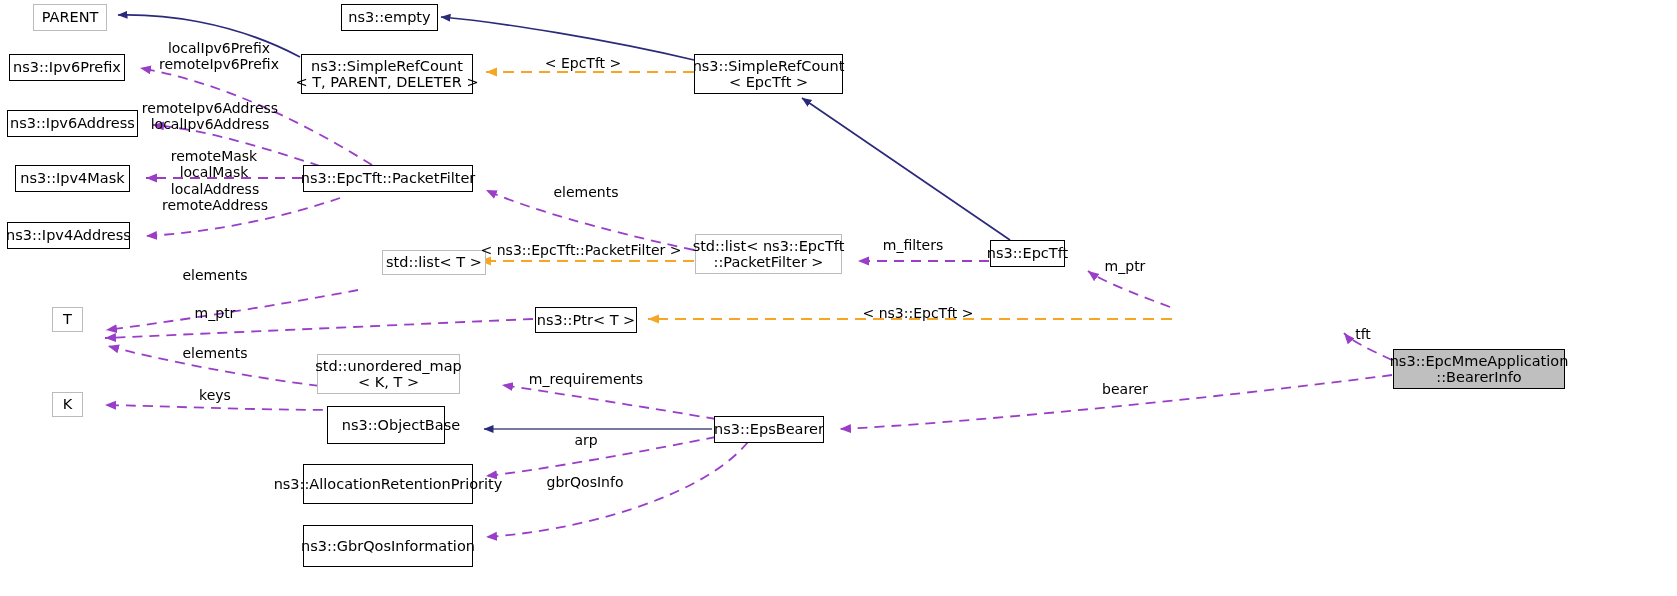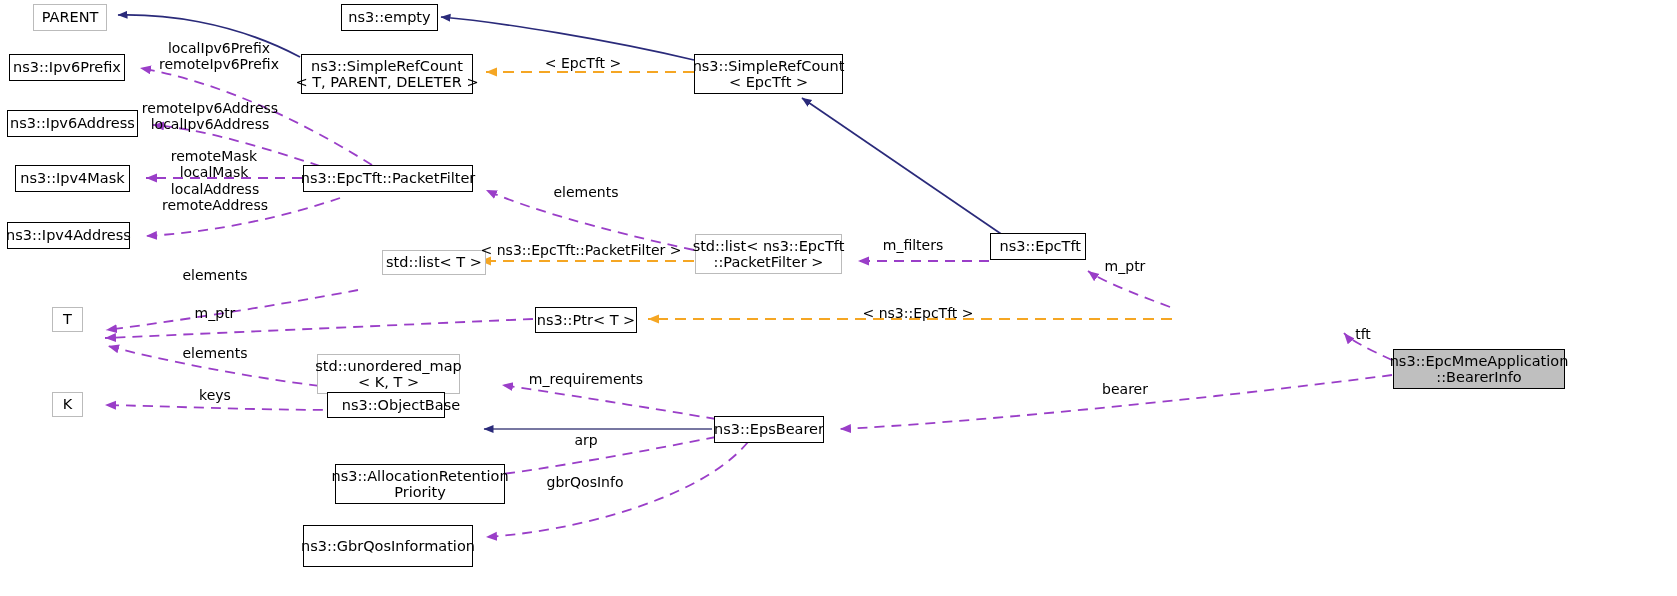--- a/index.html
+++ b/index.html
@@ -168,21 +168,21 @@
 
   <div class="node tmpl" style="left:334px; top:250px; width:104px; height:25px;margin-left:48px;">
     <span>std::list&lt; T &gt;</span>
   </div>
 
   <div class="node tmpl" style="left:695px; top:234px; width:147px; height:40px; flex-direction:column;">
     <span>std::list&lt; ns3::EpcTft</span>
     <span>::PacketFilter &gt;</span>
   </div>
 
-  <div class="node solid" style="left:990px; top:233px; width:96px; height:27px;justify-content:flex-end;">
+  <div class="node solid" style="left:990px; top:240px; width:75px; height:27px;">
     <span>ns3::EpcTft</span>
   </div>
 
   <div class="node tmpl" style="left:52px; top:307px; width:31px; height:25px;">
     <span>T</span>
   </div>
 
   <div class="node solid" style="left:535px; top:307px; width:102px; height:26px;">
     <span>ns3::Ptr&lt; T &gt;</span>
   </div>
@@ -195,29 +195,29 @@
 
   <div class="node focus" style="left:1393px; top:349px; width:172px; height:40px; flex-direction:column;">
     <span>ns3::EpcMmeApplication</span>
     <span>::BearerInfo</span>
   </div>
 
   <div class="node tmpl" style="left:52px; top:392px; width:31px; height:25px;">
     <span>K</span>
   </div>
 
-  <div class="node solid" style="left:327px; top:392px; width:118px; height:26px;padding-left:34px;">
+  <div class="node solid" style="left:327px; top:406px; width:118px; height:38px;padding-left:34px;">
     <span>ns3::ObjectBase</span>
   </div>
 
   <div class="node solid" style="left:714px; top:416px; width:110px; height:27px;">
     <span>ns3::EpsBearer</span>
   </div>
 
-  <div class="node solid" style="left:303px; top:464px; width:170px; height:40px; flex-direction:column;margin-left:32px;">
+  <div class="node solid" style="left:303px; top:464px; width:170px; height:40px; flex-direction:row;">
     <span>ns3::AllocationRetention</span>
     <span>Priority</span>
   </div>
 
   <div class="node solid" style="left:303px; top:525px; width:170px; height:42px;">
     <span>ns3::GbrQosInformation</span>
   </div>
 
   <div class="edge-label" style="left:219px; top:56px;">localIpv6Prefix
 remoteIpv6Prefix</div>

